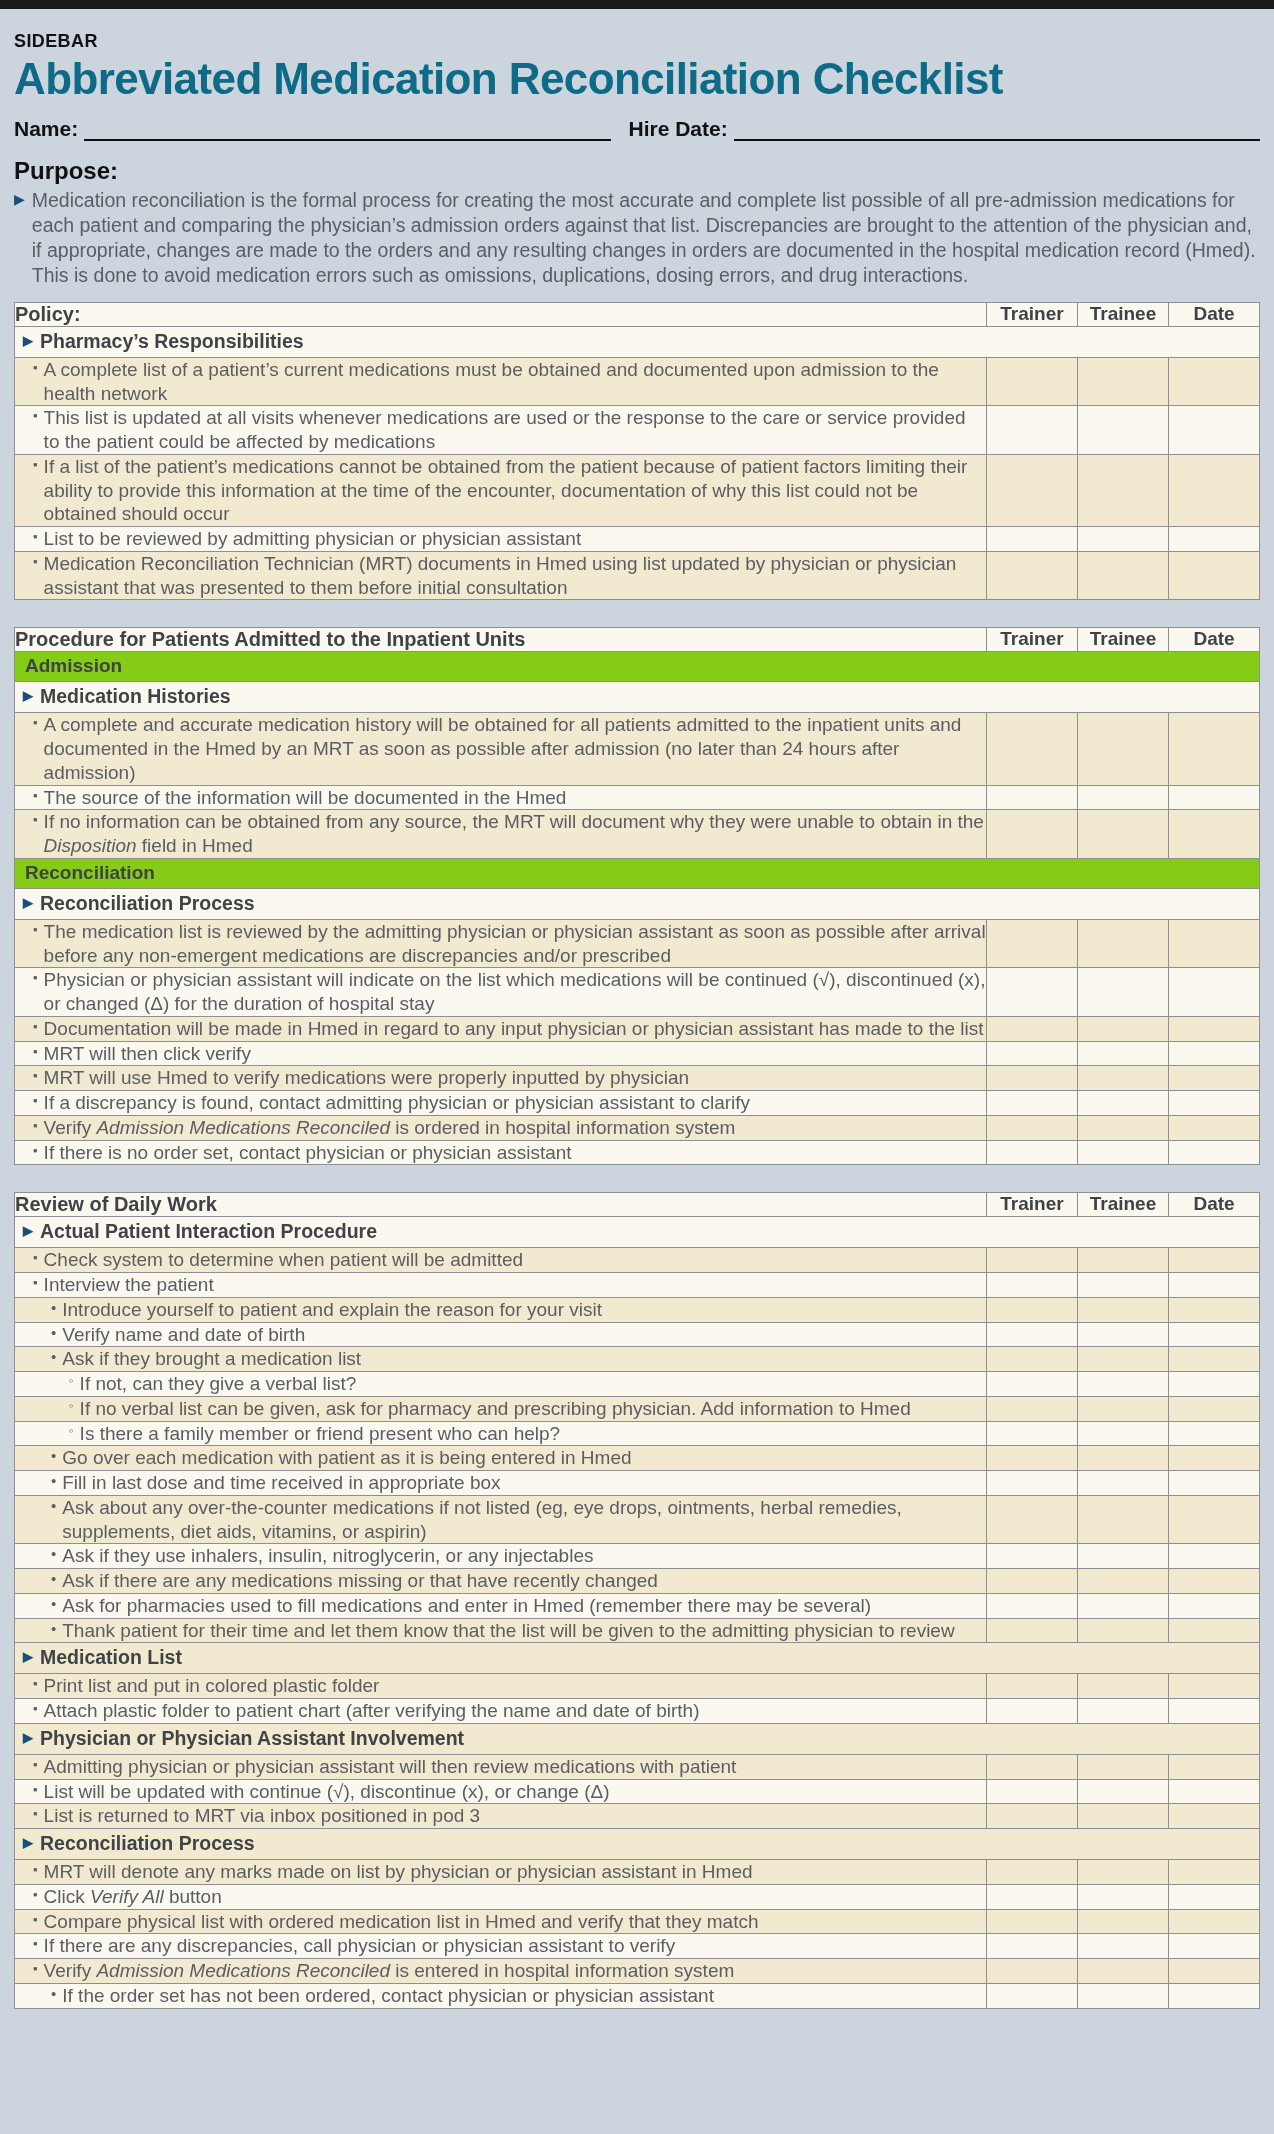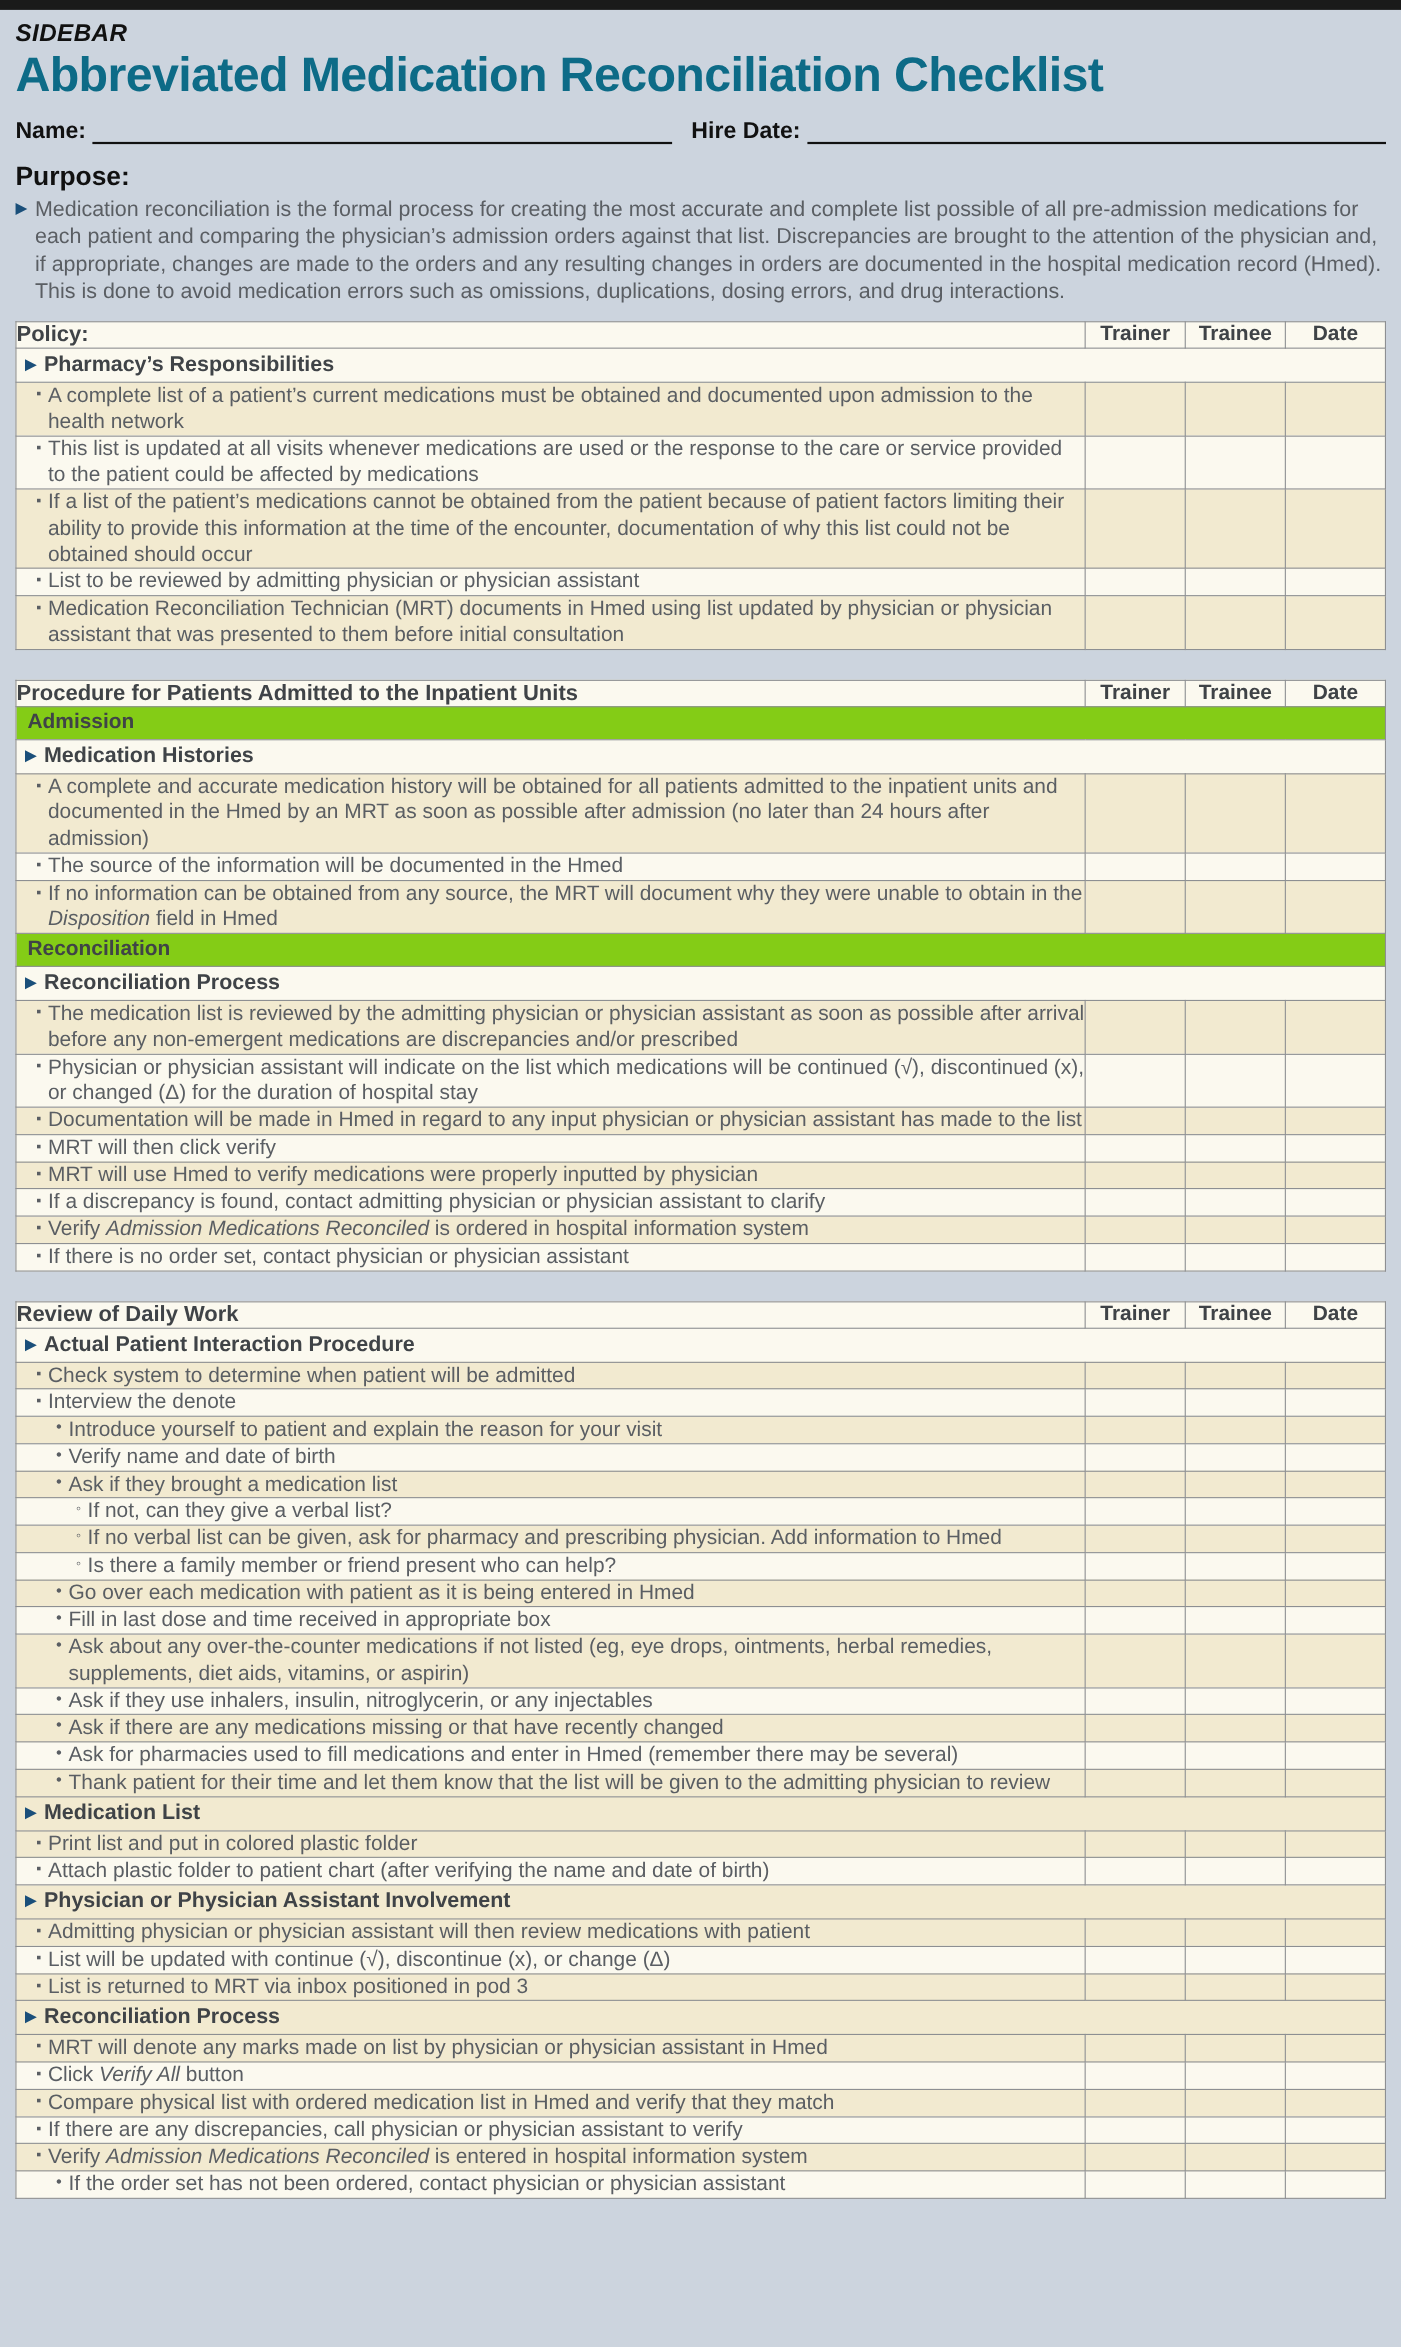--- a/index.html
+++ b/index.html
@@ -20,27 +20,26 @@
   }
   .topbar {
     height: 9px;
     background: #1a1a1a;
     width: 100%;
   }
   .pad {
     padding: 0 14px;
   }
   .kicker {
-    font-size: 22px;
+    font-size: 18px;
     font-weight: bold;
     color: #111111;
     letter-spacing: 0.4px;
-    padding-top: 9px;
+    padding-top: 23px;
     line-height: 1.1;
-    font-style: italic;
   }
   .doc-title {
     font-size: 44px;
     font-weight: bold;
     color: #0d6b87;
     line-height: 1.05;
     margin-top: 4px;
     letter-spacing: -0.6px;
   }
   .namerow {
@@ -465,21 +464,21 @@
               </span>
             </td>
             <td class="mark">&nbsp;</td>
             <td class="mark">&nbsp;</td>
             <td class="mark">&nbsp;</td>
           </tr>
           <tr class="even">
             <td class="cell-text">
               <span class="li lvl1">
                 <span class="bul">▪</span>
-                <span class="txt">Interview the denote</span>
+                <span class="txt">Interview the patient</span>
               </span>
             </td>
             <td class="mark">&nbsp;</td>
             <td class="mark">&nbsp;</td>
             <td class="mark">&nbsp;</td>
           </tr>
           <tr class="odd">
             <td class="cell-text">
               <span class="li lvl2">
                 <span class="bul">•</span>

